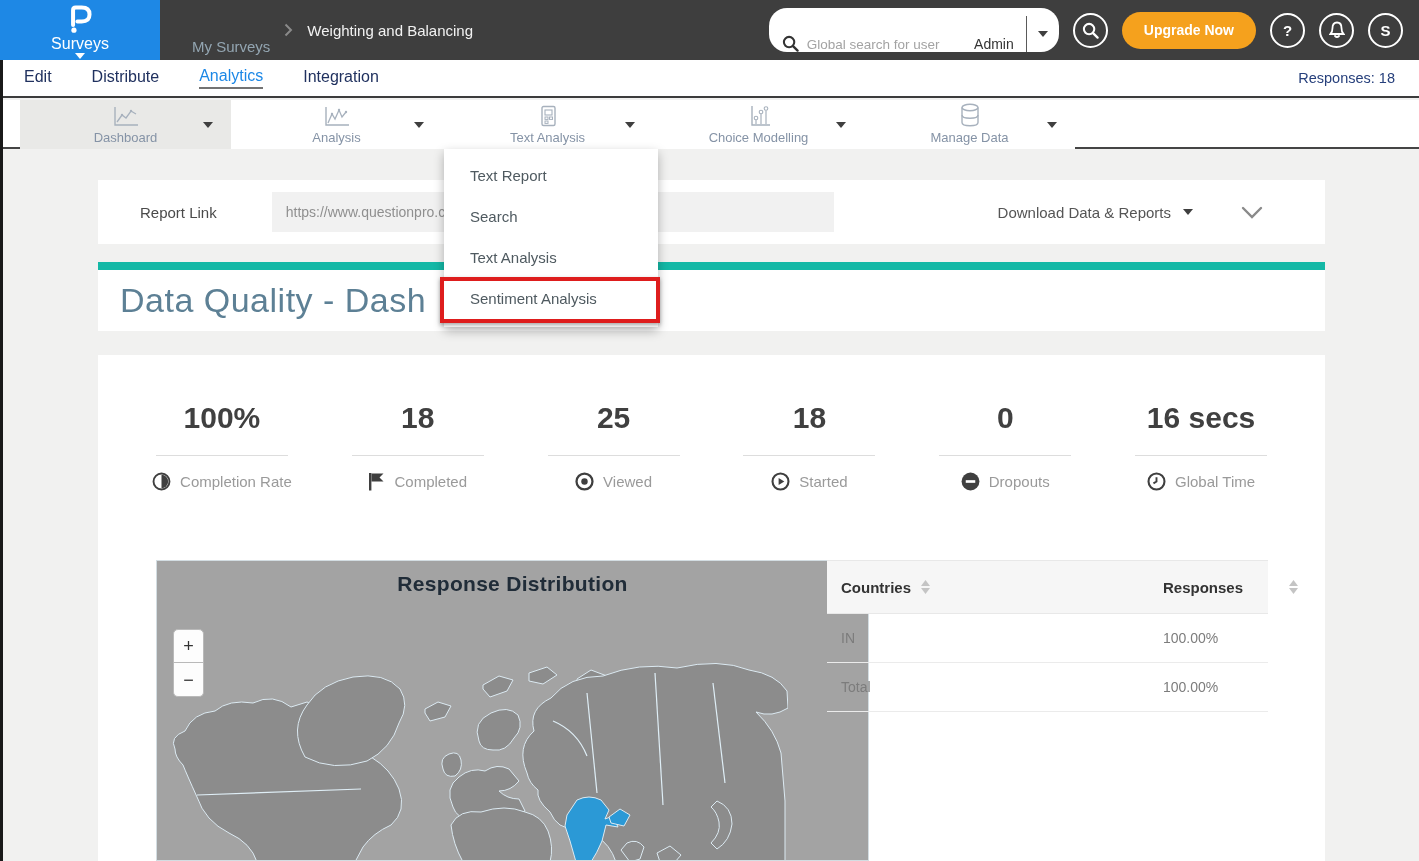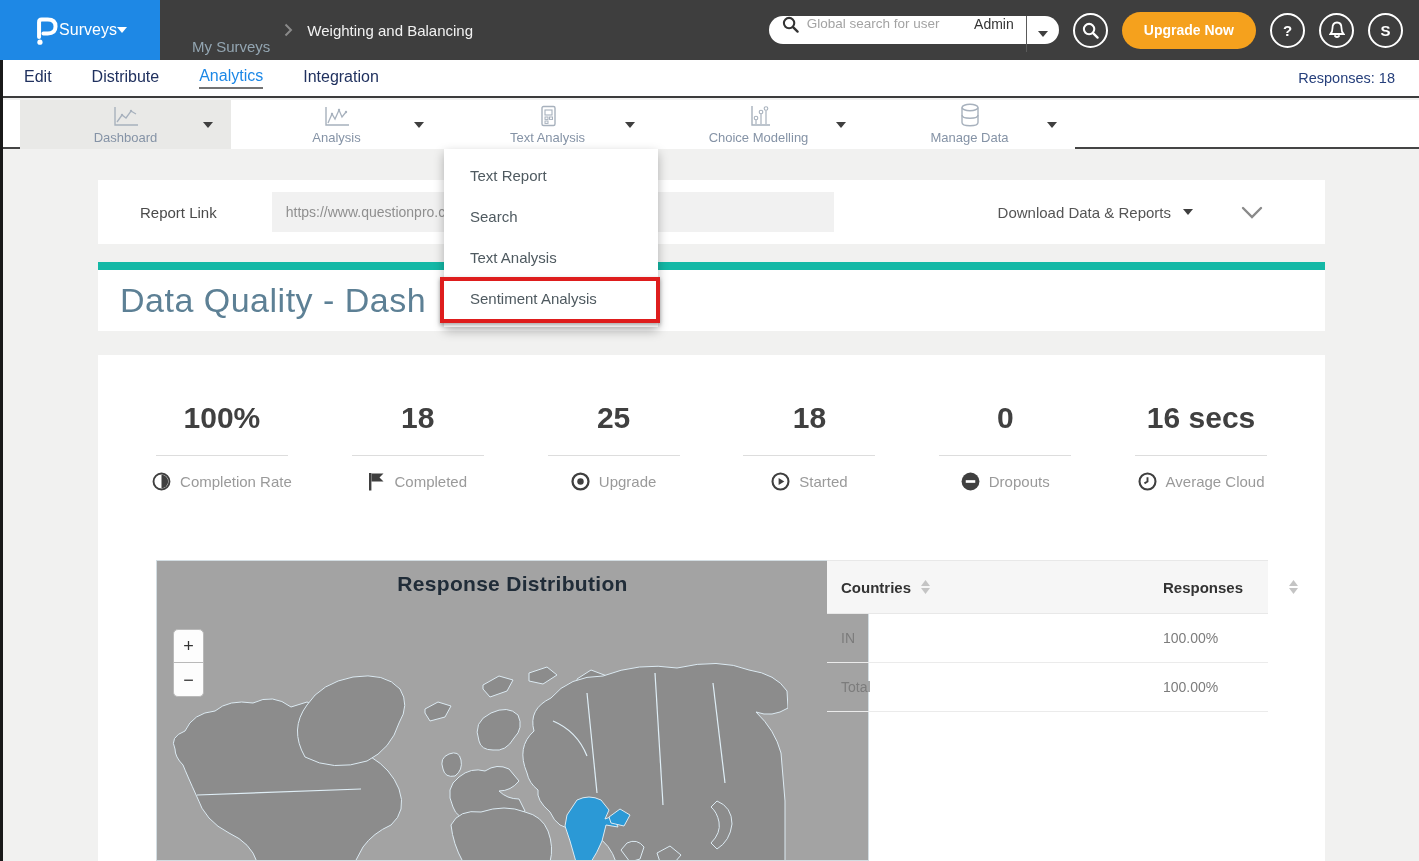--- a/index.html
+++ b/index.html
@@ -2,28 +2,28 @@
 <html><head>
 <meta charset="utf-8">
 <style>
   * { margin:0; padding:0; box-sizing:border-box; }
   html,body { width:1419px; height:861px; overflow:hidden; }
   body { font-family:"Liberation Sans", sans-serif; background:#f1f1f0; }
   .canvas { position:relative; width:1419px; height:861px; }
 
   
   .topbar { position:absolute; left:0; top:0; width:1419px; height:60px; background:#3e3e3e; display:flex; align-items:center; }
-  .logo-box { width:160px; height:60px; background:#1e88e5; display:flex; align-items:center; justify-content:center; cursor:pointer; }
+  .logo-box { width:160px; height:60px; background:#1e88e5; display:flex; align-items:center; justify-content:center; cursor:pointer;flex-direction:column; }
   .logo-box .caret-w { width:0; height:0; border-left:5px solid transparent; border-right:5px solid transparent; border-top:6px solid #fff; }
   .product-label { color:#fff; font-size:16px; }
   .crumbs { display:flex; align-items:center; gap:14px; margin-left:32px; }
   .crumb-parent { color:#93a5b1; font-size:15px;margin-top:32px; }
   .crumb-current { color:#f2f2f2; font-size:15px; }
   .top-right { margin-left:auto; display:flex; align-items:center; gap:14px; padding-right:16px; }
-  .search-pill { width:290px; height:28px; background:#fff; border-radius:18px; display:flex; align-items:flex-start; padding-left:13px; }
+  .search-pill { width:290px; height:44px; background:#fff; border-radius:18px; display:flex; align-items:flex-end; padding-left:13px; }
   .search-pill input { border:none; outline:none; flex:1; font-size:13.5px; color:#444; background:transparent; margin-left:8px; min-width:0; }
   .search-pill input::placeholder { color:#a3a3a3; }
   .scope-label { font-size:14px; color:#333; font-weight:500; padding-right:12px; }
   .scope-divider { width:1px; height:36px; background:#5a5a5a; }
   .scope-caret-zone { width:32px; height:36px; display:flex; align-items:center; justify-content:center; cursor:pointer; }
   .caret-d { width:0; height:0; border-left:5px solid transparent; border-right:5px solid transparent; border-top:6px solid #3f3f3f; }
   .ring-btn { width:35px; height:35px; border-radius:50%; border:2px solid #fff; color:#fff; display:flex; align-items:center; justify-content:center; font-weight:700; font-size:15px; cursor:pointer; background:transparent; }
   .upgrade-btn { height:37px; padding:0 22px; border:none; border-radius:19px; background:#f5a11d; color:#fff; font-weight:700; font-size:14px; cursor:pointer; font-family:inherit; }
 
   
@@ -262,21 +262,21 @@
       </div>
 
       <div class="stat">
         <span class="stat-value">25</span>
         <span class="stat-line"></span>
         <span class="stat-bottom">
           <svg width="19" height="19" viewBox="0 0 20 20">
               <circle cx="10" cy="10" r="8.4" fill="none" stroke="#3f3f3f" stroke-width="2.4"></circle>
               <circle cx="10" cy="10" r="3.4" fill="#3f3f3f"></circle>
             </svg>
-          <span class="stat-label">Upgrade</span>
+          <span class="stat-label">Viewed</span>
         </span>
       </div>
 
       <div class="stat">
         <span class="stat-value">18</span>
         <span class="stat-line"></span>
         <span class="stat-bottom">
           <svg width="19" height="19" viewBox="0 0 20 20">
               <circle cx="10" cy="10" r="8.4" fill="none" stroke="#3f3f3f" stroke-width="2.2"></circle>
               <path d="M8,6.2 L14,10 L8,13.8 Z" fill="#3f3f3f"></path>
@@ -298,21 +298,21 @@
       </div>
 
       <div class="stat">
         <span class="stat-value">16 secs</span>
         <span class="stat-line"></span>
         <span class="stat-bottom">
           <svg width="19" height="19" viewBox="0 0 20 20">
               <circle cx="10" cy="10" r="8.4" fill="none" stroke="#3f3f3f" stroke-width="2.2"></circle>
               <polyline points="10,5.5 10,10 6.8,12" fill="none" stroke="#3f3f3f" stroke-width="2"></polyline>
             </svg>
-          <span class="stat-label">Average Cloud</span>
+          <span class="stat-label">Global Time</span>
         </span>
       </div>
     </div>
 
     <div class="map-panel">
       <svg class="world-svg" width="631" height="301" viewBox="0 0 631 301">
         <g fill="#8c8c8c" stroke="#dceaf2" stroke-width="1">
           <path d="M18,188 Q12,176 28,170 Q36,152 58,150 Q72,138 96,142 Q116,132 134,146 L150,141 Q168,146 178,158 L188,168 Q176,180 160,176 L148,171 Q158,187 180,184 Q200,183 214,196 Q234,208 242,228 Q250,250 234,264 Q216,272 206,286 L198,301 L100,301 Q94,282 72,272 Q48,260 40,236 Q30,214 26,204 Q18,196 18,188 Z"></path>
           <path d="M148,196 Q132,168 150,144 Q164,122 196,116 Q228,111 243,128 Q253,144 242,162 Q234,188 210,200 Q176,211 148,196 Z"></path>
           <path d="M268,148 l13,-7 13,4 -6,11 -15,4 -5,-8 z"></path>

